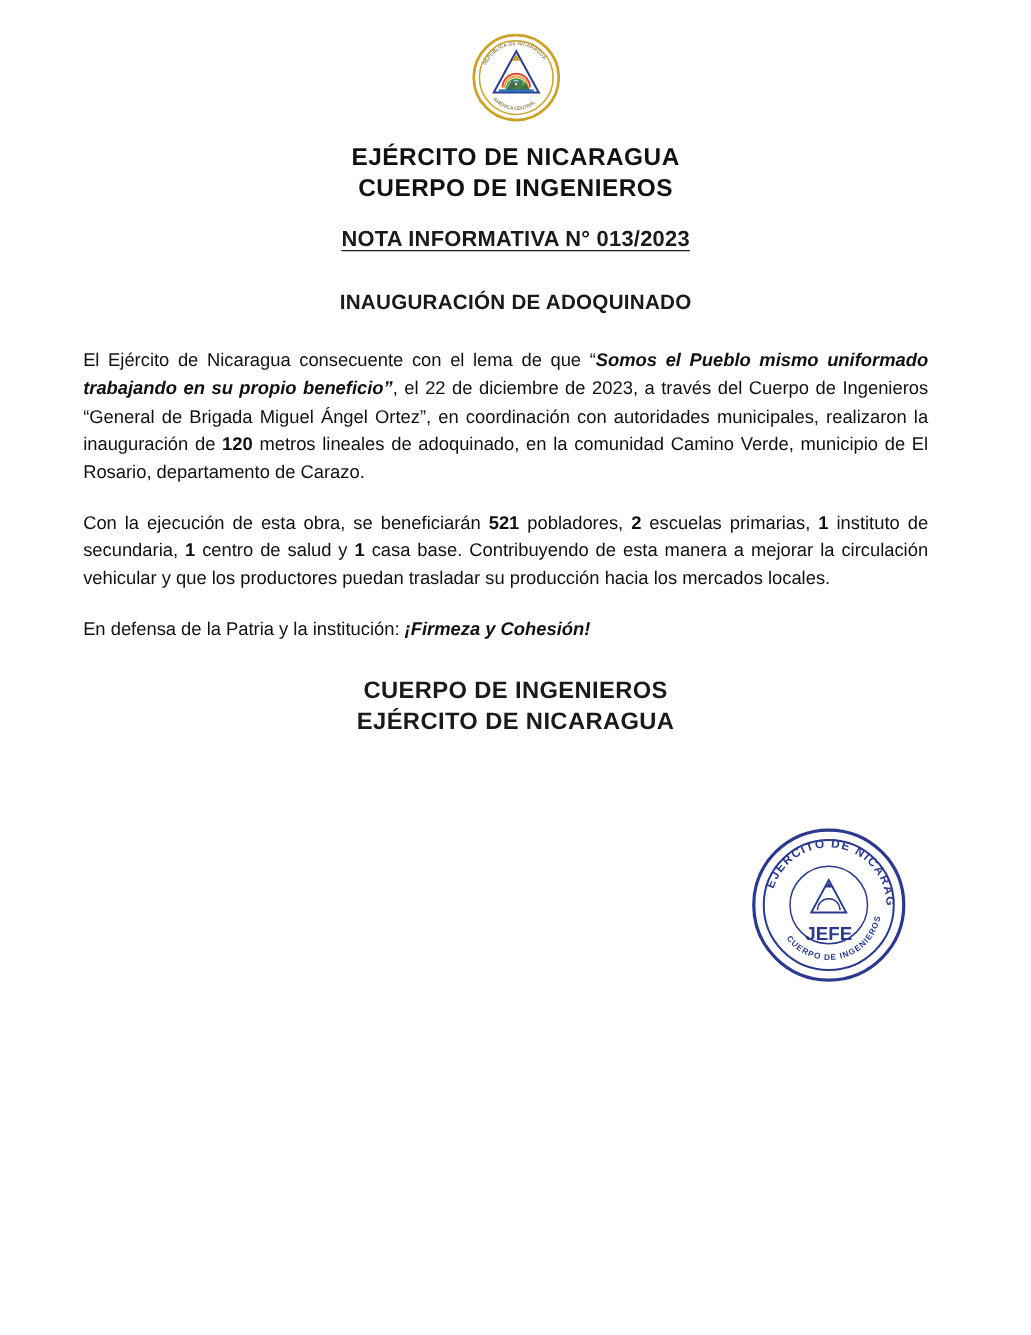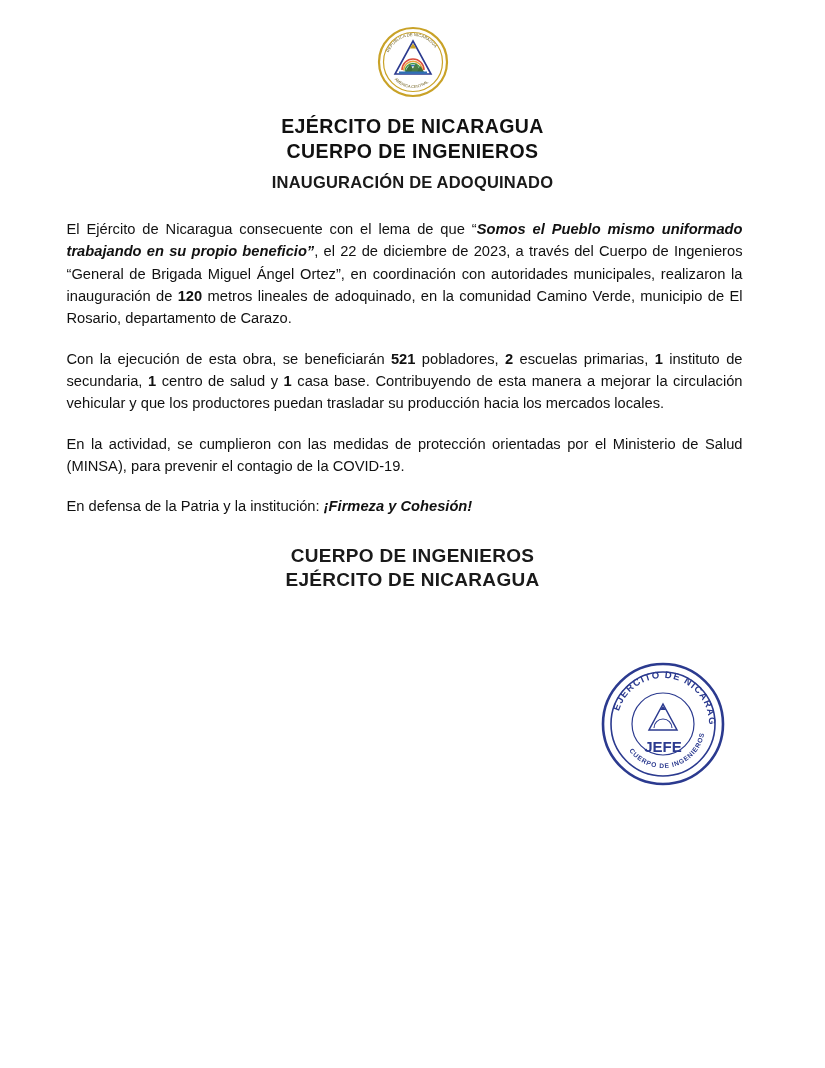--- a/index.html
+++ b/index.html
@@ -49,21 +49,21 @@
   }
   .note-title {
     margin-top: 17px;
     font-size: 17.5px;
     font-weight: bold;
     text-decoration: underline;
     text-underline-offset: 3px;
     letter-spacing: 0.2px;
   }
   .subject-title {
-    margin-top: 9px;
+    margin-top: 31px;
     font-size: 16.5px;
     font-weight: bold;
     letter-spacing: 0.2px;
   }
 
   
   .body-block {
     margin: 0 auto;
     width: 692px;
     padding-top: 26px;
@@ -137,27 +137,27 @@
         <text font-size="4" fill="#6b5a16" font-family="Liberation Sans, sans-serif">
           <textPath href="#t2" startOffset="22%">AMERICA CENTRAL</textPath>
         </text>
       </svg>
     </div>
   </div>
 
   <div class="heading-block">
     <div class="org-line">EJÉRCITO DE NICARAGUA</div>
     <div class="org-line">CUERPO DE INGENIEROS</div>
+    <div class="note-title">NOTA INFORMATIVA N° 013/2023</div>
     <div class="subject-title">INAUGURACIÓN DE ADOQUINADO</div>
   </div>
 
   <div class="body-block">
     <p class="para"><span>El Ejército de Nicaragua consecuente con el lema de que “</span><span class="bi">Somos el Pueblo mismo uniformado trabajando en su propio beneficio”</span><span>, el 22 de diciembre de 2023, a través del Cuerpo de Ingenieros “General de Brigada Miguel Ángel Ortez”, en coordinación con autoridades municipales, realizaron la inauguración de </span><span class="b">120</span><span> metros lineales de adoquinado, en la comunidad Camino Verde, municipio de El Rosario, departamento de Carazo.</span></p>
     <p class="para"><span>Con la ejecución de esta obra, se beneficiarán </span><span class="b">521</span><span> pobladores, </span><span class="b">2</span><span> escuelas primarias, </span><span class="b">1</span><span> instituto de secundaria, </span><span class="b">1</span><span> centro de salud y </span><span class="b">1</span><span> casa base. Contribuyendo de esta manera a mejorar la circulación vehicular y que los productores puedan trasladar su producción hacia los mercados locales.</span></p>
-    <p class="para"><span>En la actividad, se cumplieron con las medidas de protección orientadas por el Ministerio de Salud (MINSA), para prevenir el contagio de la COVID-19.</span></p>
     <p class="para"><span>En defensa de la Patria y la institución: </span><span class="bi">¡Firmeza y Cohesión!</span></p>
   </div>
 
   <div class="sign-block">
     <div class="sign-line">CUERPO DE INGENIEROS</div>
     <div class="sign-line">EJÉRCITO DE NICARAGUA</div>
   </div>
 
   <div class="seal">
     <svg viewBox="0 0 128 128" width="128" height="128" aria-hidden="true">

